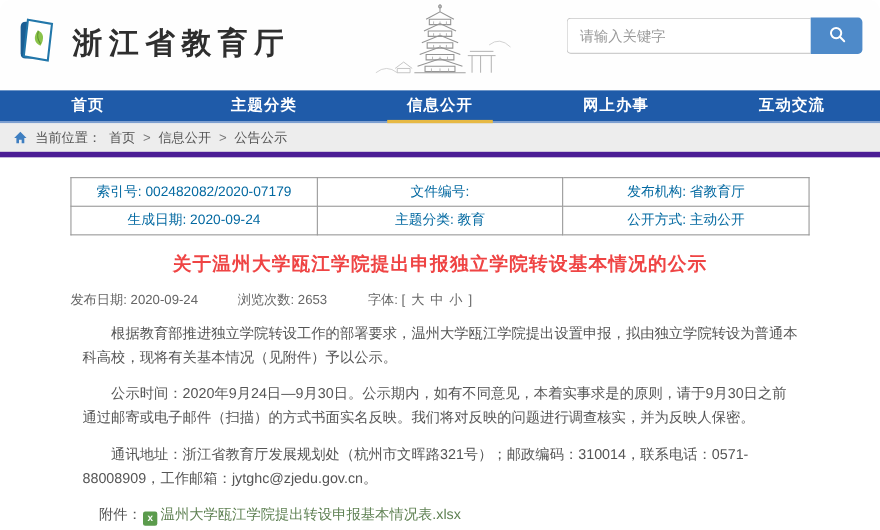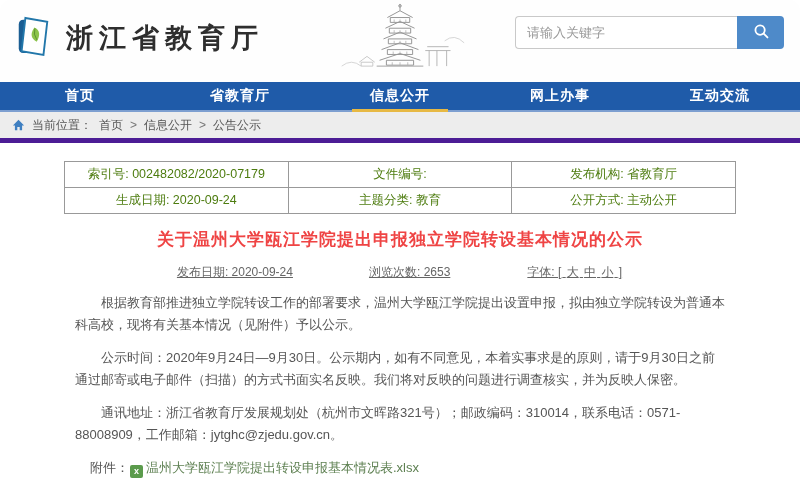--- a/index.html
+++ b/index.html
@@ -27,26 +27,26 @@
         transform:translateX(-50%);width:96px;height:3px;background:#e7b944;}
 
   
   .breadcrumb{height:26px;background:#ededed;border-bottom:5px solid #4c1d95;display:flex;
         align-items:center;font-size:12px;color:#555;padding-left:12px;gap:7px;}
   .breadcrumb .crumb{cursor:pointer;}
   .breadcrumb .sep{color:#777;}
 
   
   .content{padding:0 64px;}
-  .meta-table{width:100%;border-collapse:collapse;margin-top:18px;font-size:12.5px;color:#4d7c0f;}
+  .meta-table{width:100%;border-collapse:collapse;margin-top:18px;font-size:12.5px;color:#0369a1;}
   .meta-table td{border:1px solid #999;text-align:center;height:25px;width:33.33%;padding:0 4px;}
 
   .article-title{text-align:center;font-size:17px;font-weight:bold;color:#ef4444;
         margin-top:14px;letter-spacing:1px;}
-  .info-row{display:flex;justify-content:center;gap:76px;font-size:12px;color:#666;margin-top:13px;text-decoration:underline;}
+  .info-row{display:flex;justify-content:flex-start;gap:36px;font-size:12px;color:#666;margin-top:13px;}
   .font-ctrl span{margin:0 1px;}
   .font-size-btn{cursor:pointer;}
 
   .body-text{margin-top:10px;font-size:13px;color:#555;line-height:22px;}
   .body-text p{margin:11px;text-indent:2em;}
   .attachment{font-size:13px;color:#555;line-height:22px;text-indent:2em;}
   .xls-icon{display:inline-flex;width:13px;height:13px;background:#5b9b4c;border-radius:2px;
         color:#fff;font-size:9px;font-weight:bold;align-items:center;justify-content:center;
         vertical-align:-2px;margin:0 3px 0 1px;text-indent:0;}
   .attach-link{color:#5e8052;cursor:pointer;}
@@ -102,21 +102,21 @@
             <circle cx="9" cy="9" r="5.2" fill="none" stroke="#fff" stroke-width="2"></circle>
             <line x1="13" y1="13" x2="17.2" y2="17.2" stroke="#fff" stroke-width="2" stroke-linecap="round"></line>
           </svg>
         </span>
       </button>
     </div>
   </div>
 
   <div class="nav">
     <div class="nav-item">首页</div>
-    <div class="nav-item">省教育厅</div>
+    <div class="nav-item">主题分类</div>
     <div class="nav-item active">信息公开</div>
     <div class="nav-item">网上办事</div>
     <div class="nav-item">互动交流</div>
   </div>
 
   <div class="breadcrumb">
     <span style="display:inline-flex;">
       <svg width="13" height="12" viewBox="0 0 16 15">
         <path d="M8 1 L15 8 H12.5 V14 H9.5 V10 H6.5 V14 H3.5 V8 H1 Z" fill="#3f7fc1"></path>
       </svg>

